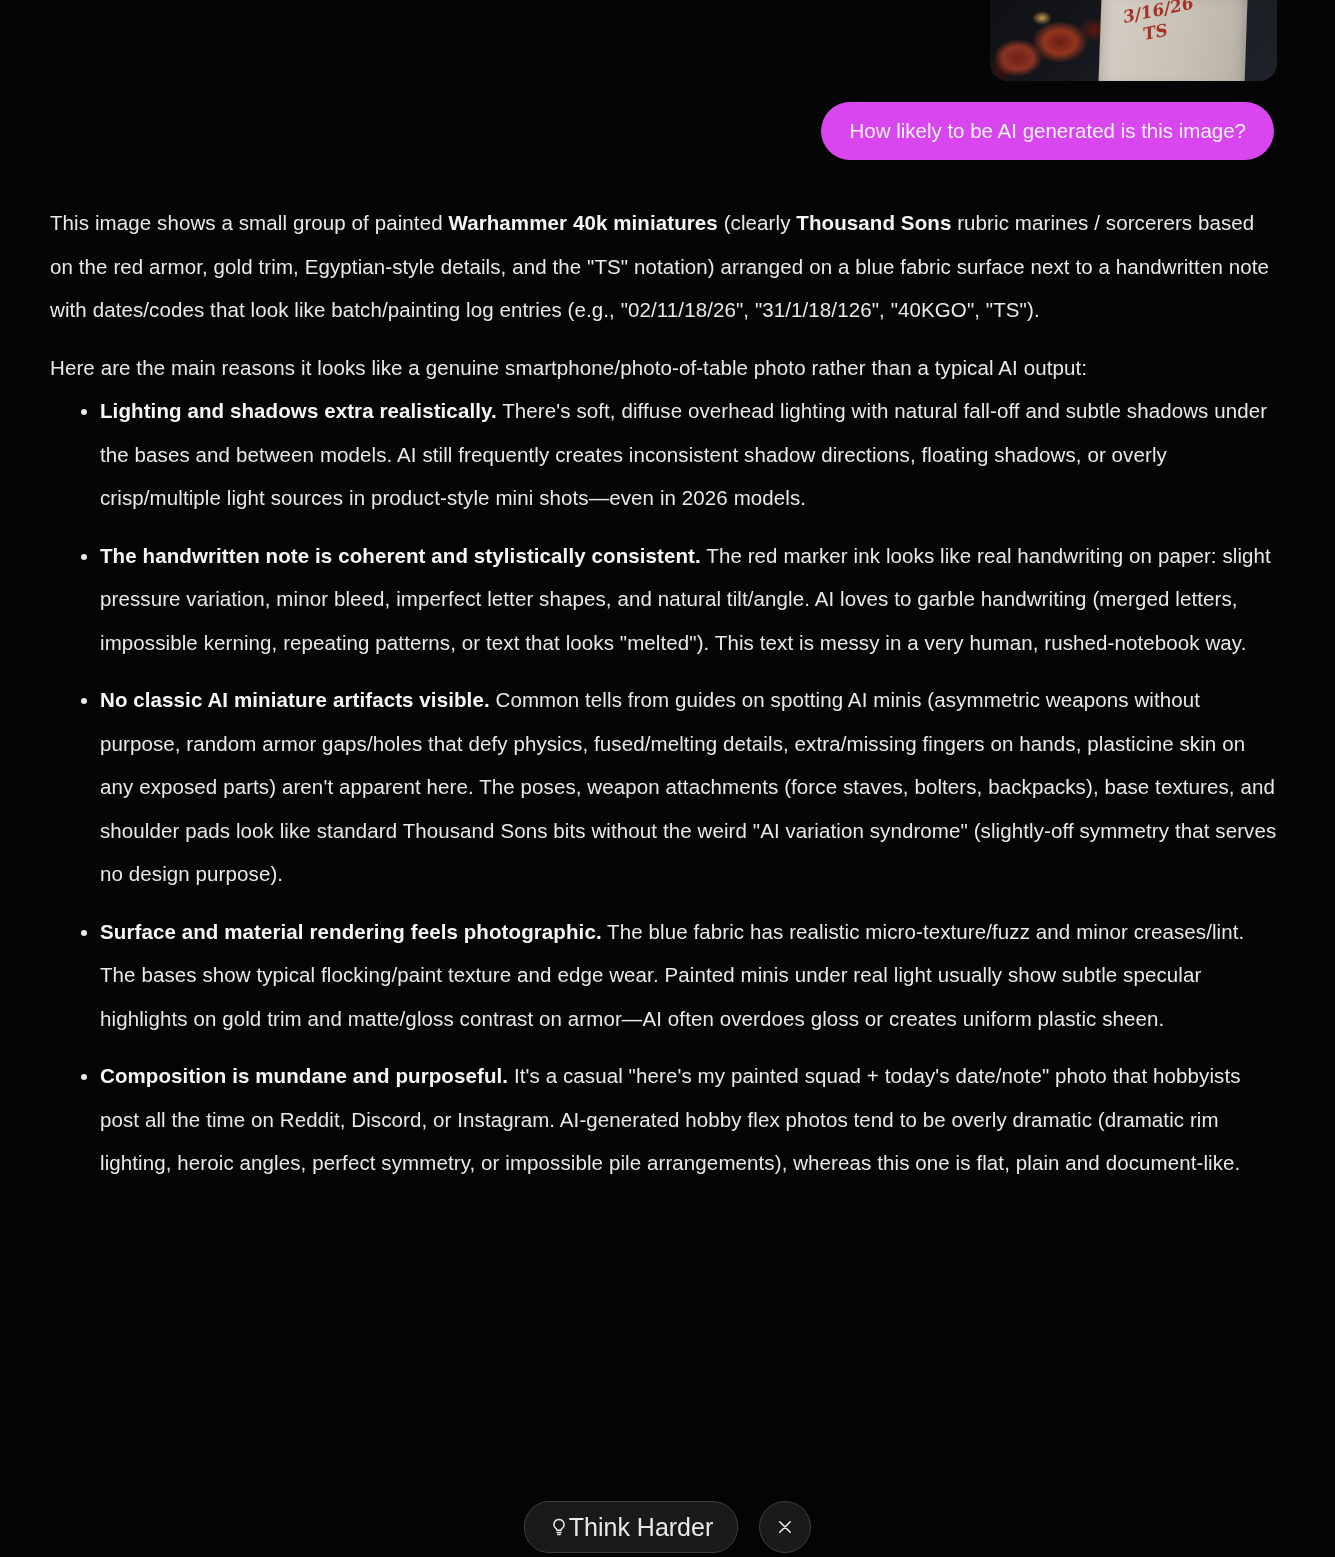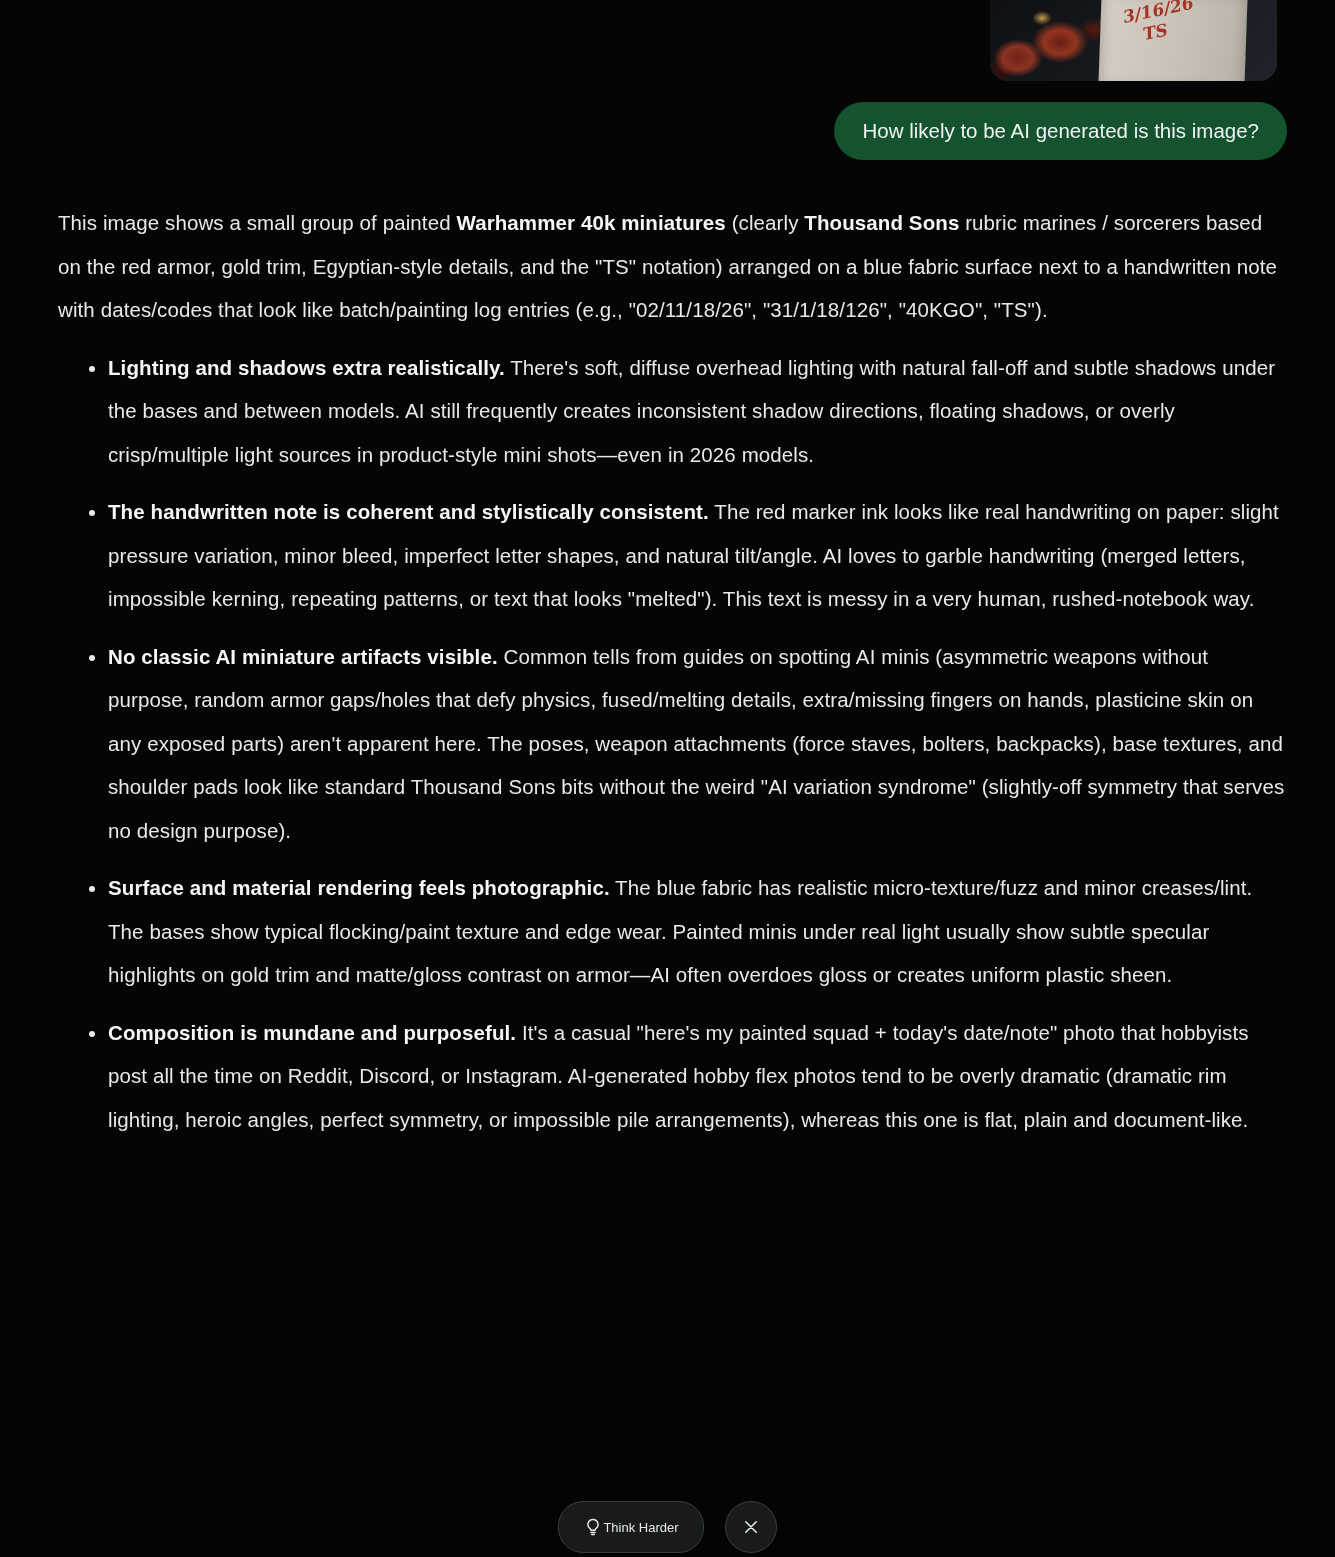--- a/index.html
+++ b/index.html
@@ -61,41 +61,40 @@
     font-size: 17px;
     line-height: 21px;
     white-space: nowrap;
   }
   .note .l2 { margin-left: 16px; }
 
   
   .user-bubble {
     position: absolute;
     top: 102px;
-    right: 48px;
+    right: 61px;
     max-width: 900px;
-    background: #14532d;
+    background: #d946ef;
     border-radius: 30px;
     padding: 16px 28px;
     font-size: 20.5px;
     line-height: 26px;
     color: #f0f3f4;
   }
 
   
   .response {
     position: absolute;
     top: 201px;
     left: 50px;
     width: 1233px;
     font-size: 20.5px;
     line-height: 43.5px;
     letter-spacing: 0.1px;
     color: #e7e9ea;
-    margin-left: 8px;
   }
   .response p { margin: 0 0 14px 0; }
   .response p.tight { margin-bottom: 0; }
   .response strong { font-weight: bold; color: #f4f6f7; }
   ul.reasons {
     margin: 0;
     padding: 0 0 0 50px;
     list-style: disc;
   }
   ul.reasons li { margin: 0 0 14px 0; }
@@ -113,21 +112,21 @@
     z-index: 5;
   }
   .pill {
     display: flex;
     align-items: center;
     height: 50px;
     padding: 0 24px;
     border-radius: 25px;
     background: rgba(25,27,28,0.96);
     border: 1px solid #3b3e40;
-    font-size: 13px;
+    font-size: 25px;
     color: #e7e9ea;
     cursor: pointer;
     box-shadow: 0 2px 10px rgba(0,0,0,0.5);
     user-select: none;
   }
   .close-btn {
     width: 50px;
     height: 50px;
     border-radius: 50%;
     background: rgba(25,27,28,0.96);
@@ -152,20 +151,21 @@
     </div>
   </div>
 </div>
 
 <div class="user-bubble">
   <span>How likely to be AI generated is this image?</span>
 </div>
 
 <div class="response">
   <p><span>This image shows a small group of painted </span><strong>Warhammer 40k miniatures</strong><span> (clearly </span><strong>Thousand Sons</strong><span> rubric marines / sorcerers based on the red armor, gold trim, Egyptian-style details, and the "TS" notation) arranged on a blue fabric surface next to a handwritten note with dates/codes that look like batch/painting log entries (e.g., "02/11/18/26", "31/1/18/126", "40KGO", "TS").</span></p>
+  <p class="tight"><span>Here are the main reasons it looks like a genuine smartphone/photo-of-table photo rather than a typical AI output:</span></p>
   <ul class="reasons">
       <li><strong>Lighting and shadows extra realistically.</strong><span> There's soft, diffuse overhead lighting with natural fall-off and subtle shadows under the bases and between models. AI still frequently creates inconsistent shadow directions, floating shadows, or overly crisp/multiple light sources in product-style mini shots—even in 2026 models.</span></li>
       <li><strong>The handwritten note is coherent and stylistically consistent.</strong><span> The red marker ink looks like real handwriting on paper: slight pressure variation, minor bleed, imperfect letter shapes, and natural tilt/angle. AI loves to garble handwriting (merged letters, impossible kerning, repeating patterns, or text that looks "melted"). This text is messy in a very human, rushed-notebook way.</span></li>
       <li><strong>No classic AI miniature artifacts visible.</strong><span> Common tells from guides on spotting AI minis (asymmetric weapons without purpose, random armor gaps/holes that defy physics, fused/melting details, extra/missing fingers on hands, plasticine skin on any exposed parts) aren't apparent here. The poses, weapon attachments (force staves, bolters, backpacks), base textures, and shoulder pads look like standard Thousand Sons bits without the weird "AI variation syndrome" (slightly-off symmetry that serves no design purpose).</span></li>
       <li><strong>Surface and material rendering feels photographic.</strong><span> The blue fabric has realistic micro-texture/fuzz and minor creases/lint. The bases show typical flocking/paint texture and edge wear. Painted minis under real light usually show subtle specular highlights on gold trim and matte/gloss contrast on armor—AI often overdoes gloss or creates uniform plastic sheen.</span></li>
       <li><strong>Composition is mundane and purposeful.</strong><span> It's a casual "here's my painted squad + today's date/note" photo that hobbyists post all the time on Reddit, Discord, or Instagram. AI-generated hobby flex photos tend to be overly dramatic (dramatic rim lighting, heroic angles, perfect symmetry, or impossible pile arrangements), whereas this one is flat, plain and document-like.</span></li>
     </ul>
 </div>
 
 <div class="footer">

